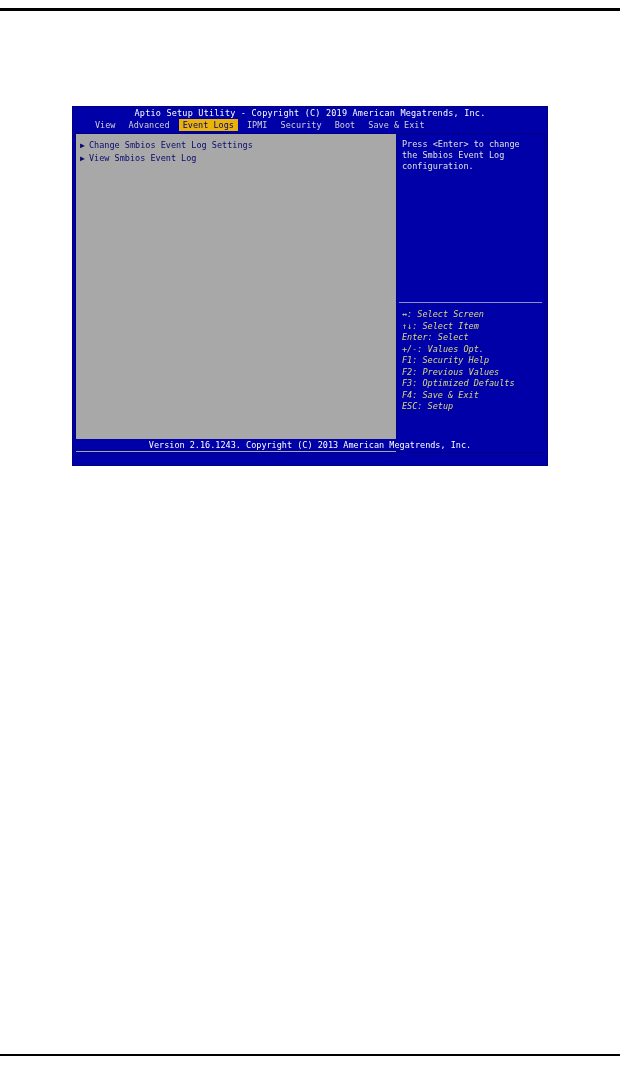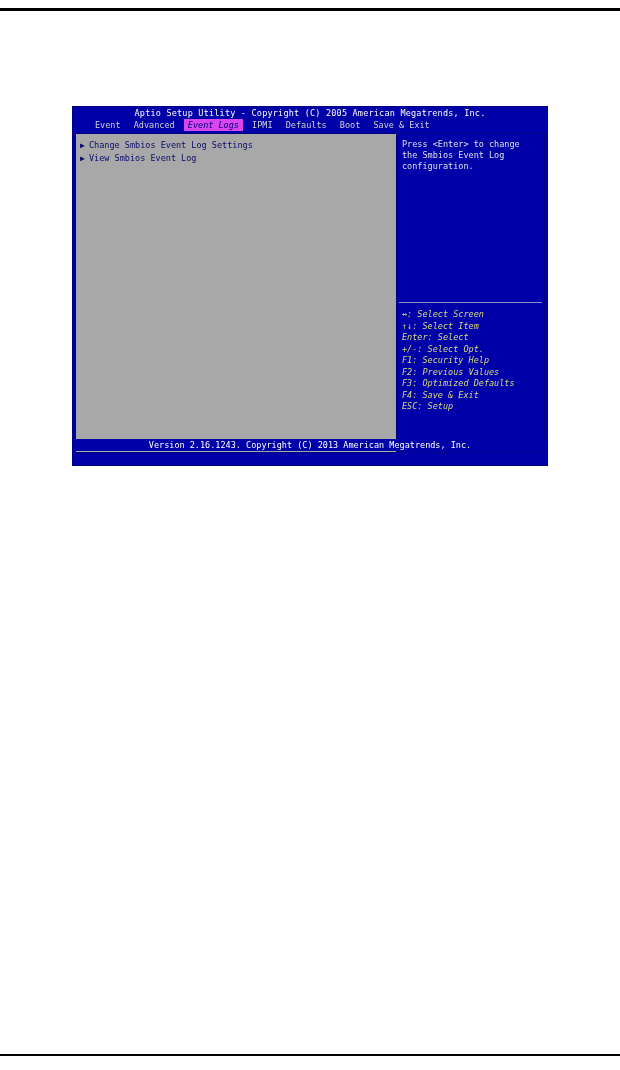--- a/index.html
+++ b/index.html
@@ -57,23 +57,22 @@
     color: #d0d0d0;
     padding-left: 18px;
     white-space: nowrap;
     font-size: 8.5px;
   }
   .menubar .mi {
     display: inline-block;
     padding: 0 4px;
   }
   .menubar .mi.active {
-    background: #d946ef;
+    background: #eab308;
     color: #000080;
-    font-style: italic;
   }
 
   .body-area {
     position: absolute;
     left: 2px;
     top: 26px;
     width: 470px;
     height: 320px;
     display: flex;
   }
@@ -154,28 +153,28 @@
   }
 </style>
 </head>
 <body>
 
 <div class="page-rule top"></div>
 <div class="page-rule bottom"></div>
 
 <div class="bios">
 
-  <div class="bios-title">Aptio Setup Utility - Copyright (C) 2005 American Megatrends, Inc.</div>
+  <div class="bios-title">Aptio Setup Utility - Copyright (C) 2019 American Megatrends, Inc.</div>
 
   <div class="menubar">
-    <span class="mi">Event</span>
+    <span class="mi">View</span>
     <span class="mi">Advanced</span>
     <span class="mi active">Event Logs</span>
     <span class="mi">IPMI</span>
-    <span class="mi">Defaults</span>
+    <span class="mi">Security</span>
     <span class="mi">Boot</span>
     <span class="mi">Save &amp; Exit</span>
   </div>
 
   <div class="body-area">
 
     <div class="left-pane">
       <div class="item">
         <span class="arrow">▶</span>
         <span>Change Smbios Event Log Settings</span>
@@ -186,21 +185,21 @@
       </div>
     </div>
 
     <div class="right-pane">
       <div class="help-text">Press &lt;Enter&gt; to change the Smbios Event Log configuration.</div>
       <div class="help-sep"></div>
       <div class="keys">
         <div class="k">↔: Select Screen</div>
         <div class="k">↑↓: Select Item</div>
         <div class="k">Enter: Select</div>
-        <div class="k">+/-: Select Opt.</div>
+        <div class="k">+/-: Values Opt.</div>
         <div class="k">F1: Security Help</div>
         <div class="k">F2: Previous Values</div>
         <div class="k">F3: Optimized Defaults</div>
         <div class="k">F4: Save &amp; Exit</div>
         <div class="k">ESC: Setup</div>
       </div>
     </div>
 
   </div>
 

